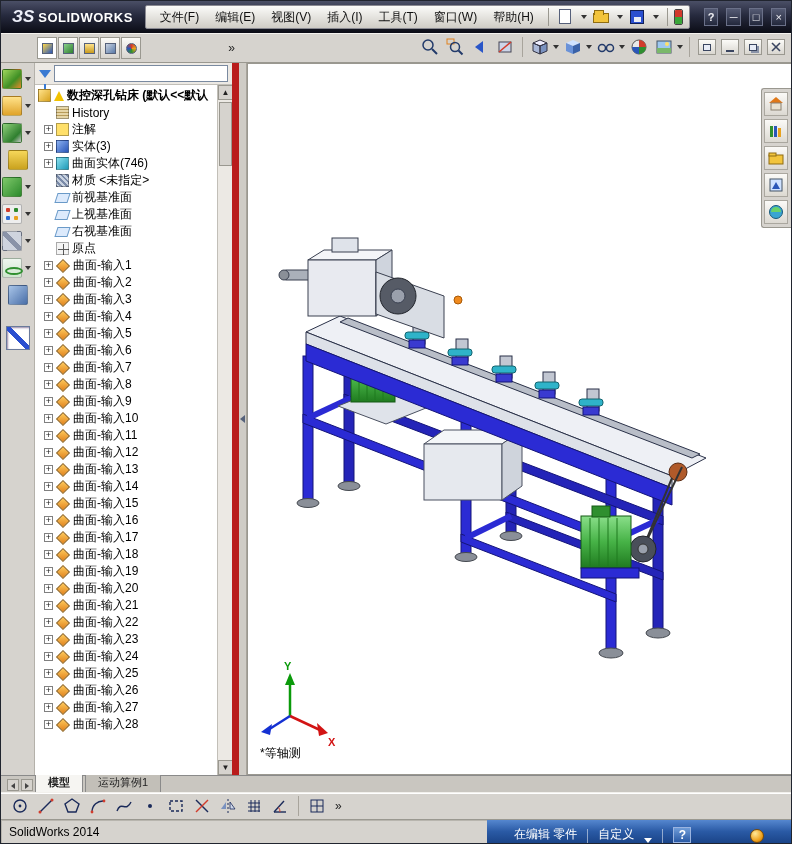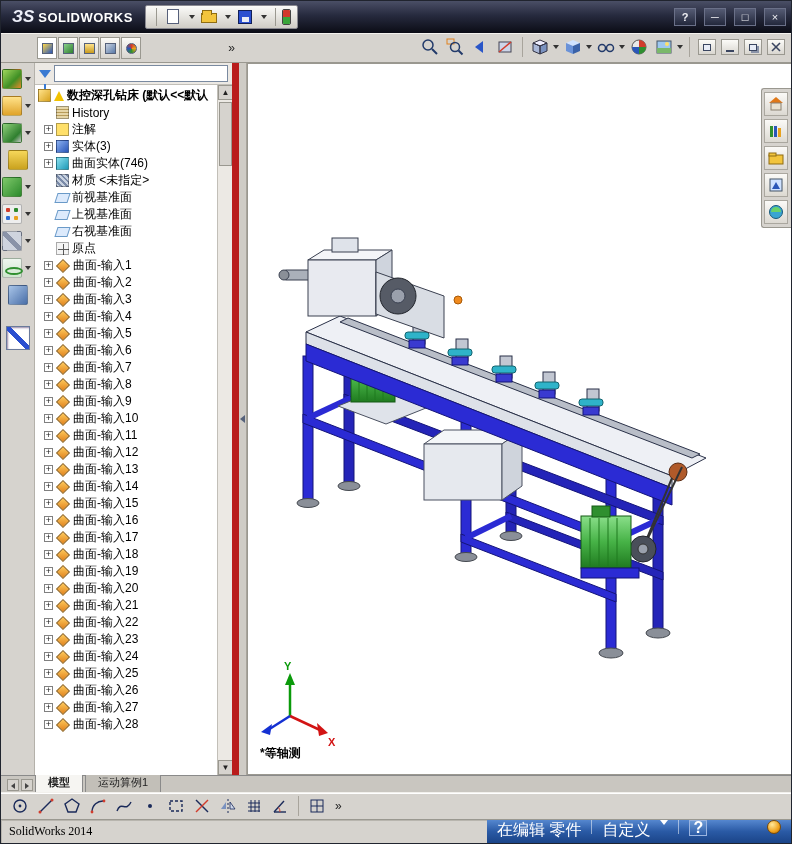--- a/index.html
+++ b/index.html
@@ -99,59 +99,69 @@
   .sbtn { position:absolute; left:0; width:15px; height:15px; background:#d6d3ce; border:1px solid #9a9890; display:flex; align-items:center; justify-content:center; font-size:8px; color:#222; }
   .sbtn.up { top:0; } .sbtn.down { bottom:0; }
   .sthumb { position:absolute; left:1px; top:17px; width:13px; height:64px; background:#d6d3ce; border:1px solid #9a9890; }
 
   
   .splitter { flex:0 0 8px; background:#cfccc6; border-right:1px solid #a8a49c; display:flex; align-items:center; justify-content:center; }
   .splitter .col-arrow { width:0; height:0; border-top:4px solid transparent; border-bottom:4px solid transparent; border-right:5px solid #55617a; }
 
   
   .viewport { flex:1; position:relative; background:#fff; overflow:hidden; border:1px solid #9a9890; border-right:none; }
-  .view-label { position:absolute; left:12px; bottom:12px; font-size:12px; font-weight:bold; color:#000; }
+  .view-label { position:absolute; left:12px; bottom:12px; font-size:12px; font-weight:normal; color:#000; }
   .task-pane { position:absolute; right:0; top:24px; width:30px; display:flex; flex-direction:column; gap:3px; padding:3px 2px;
     background:#d6d3ce; border:1px solid #9a9890; border-right:none; border-radius:3px 0 0 3px; }
   .tp { width:24px; height:24px; border:1px solid #aaa79f; background:linear-gradient(180deg,#fbfaf7,#dcd9d2); display:flex; align-items:center; justify-content:center; }
 
   
   .doc-tabs { height:17px; flex:0 0 17px; background:#c9c6c0; border-top:1px solid #8a8a8a; display:flex; align-items:flex-end; padding-left:6px; gap:2px; }
   .tabnav { width:12px; height:12px; margin-bottom:1px; background:#d6d3ce; border:1px solid #9a9890; position:relative; }
   .tabnav:before { content:""; position:absolute; left:3px; top:3px; width:0; height:0; border-top:3px solid transparent; border-bottom:3px solid transparent; border-right:4px solid #444; }
   .dtab { font-size:11px; padding:1px 12px 2px; border:1px solid #8a8a8a; border-bottom:none; background:#c2bfb8; color:#222; }
   .dtab.active { background:#f6f5f2; font-weight:bold; }
 
   
   .sketchbar { height:27px; flex:0 0 27px; background:#d6d3ce; border-top:1px solid #f2f0ec; box-shadow:inset 0 1px 0 #fff; display:flex; align-items:center; padding-left:8px; gap:4px; }
   .sk { width:22px; height:22px; display:flex; align-items:center; justify-content:center; border:1px solid transparent; }
   .sk svg { display:block; }
   .sk-chev { font-size:12px; color:#222; padding:0 3px; }
 
   
   .statusbar { height:24px; flex:0 0 24px; display:flex; align-items:stretch; background:#d6d3ce; border-top:1px solid #9a9890; }
-  .sb-left { flex:1; display:flex; align-items:center; padding:0 8px; color:#000; font-size:12px; box-shadow:inset 1px 1px 0 #b8b5ae;font-family:Liberation Serif, serif; }
-  .sb-blue { flex:0 0 304px; display:flex; align-items:flex-start; gap:10px; padding:0 10px; color:#fff; font-size:16px;
+  .sb-left { flex:1; display:flex; align-items:center; padding:0 8px; color:#000; font-size:12px; box-shadow:inset 1px 1px 0 #b8b5ae; }
+  .sb-blue { flex:0 0 304px; display:flex; align-items:flex-end; gap:10px; padding:0 27px; color:#fff; font-size:12px;
     background:linear-gradient(180deg,#5587cf 0%,#2a5aa5 50%,#1a4488 100%); }
   .sb-sep { width:1px; height:14px; background:rgba(255,255,255,.5); }
   .sb-dd { width:0; height:0; border-left:4px solid transparent; border-right:4px solid transparent; border-top:5px solid #fff; }
   .sb-help { width:18px; height:16px; border:1px solid #9ab4e0; background:linear-gradient(180deg,#6f9cd8,#2a5aa5); display:flex; align-items:center; justify-content:center; font-weight:bold; }
   .sb-ball { width:14px; height:14px; border-radius:50%; background:radial-gradient(circle at 35% 30%,#ffe89a,#f0a31e 60%,#b06a08); margin-left:auto; border:1px solid #7a4a06; }
 </style>
 </head>
 <body>
 
 <div class="window">
 
   <div class="titlebar">
     <div class="logo">
       <span class="logo-mark">ЗS</span>
       <span class="logo-text">SOLIDWORKS</span>
     </div>
     <div class="cmdstrip">
+      <div style="display:flex;">
+
+      <span class="menu-item">文件(F)</span>
+          <span class="menu-item">编辑(E)</span>
+          <span class="menu-item">视图(V)</span>
+          <span class="menu-item">插入(I)</span>
+          <span class="menu-item">工具(T)</span>
+          <span class="menu-item">窗口(W)</span>
+          <span class="menu-item">帮助(H)</span>
+        </div>
       <span class="qsep"></span>
       <span class="qi">
           <span class="qi-page"></span>
         </span>
       <span class="dd"></span>
       <span class="qi">
           <span class="qi-folder"></span>
         </span>
       <span class="dd"></span>
       <span class="qi">

